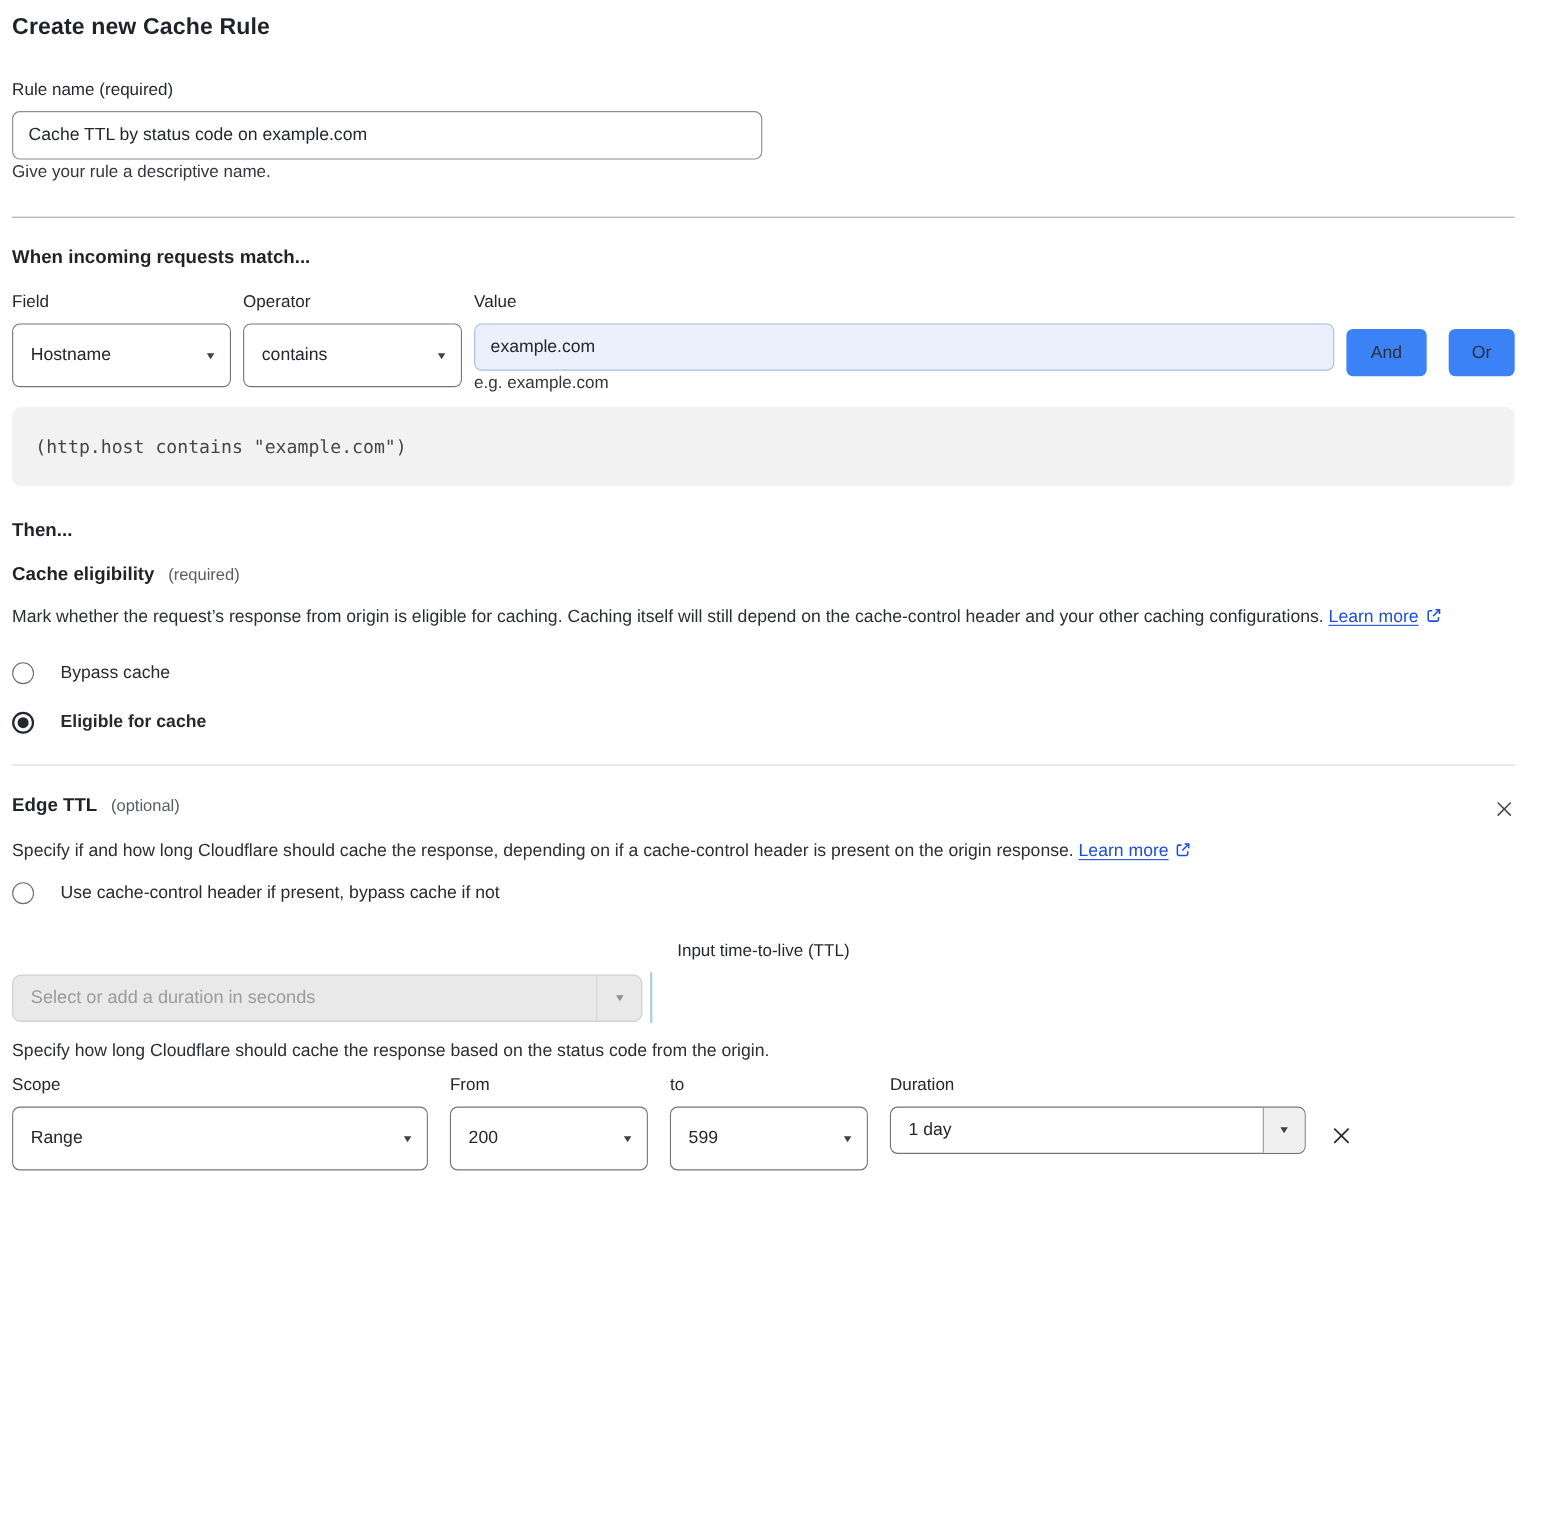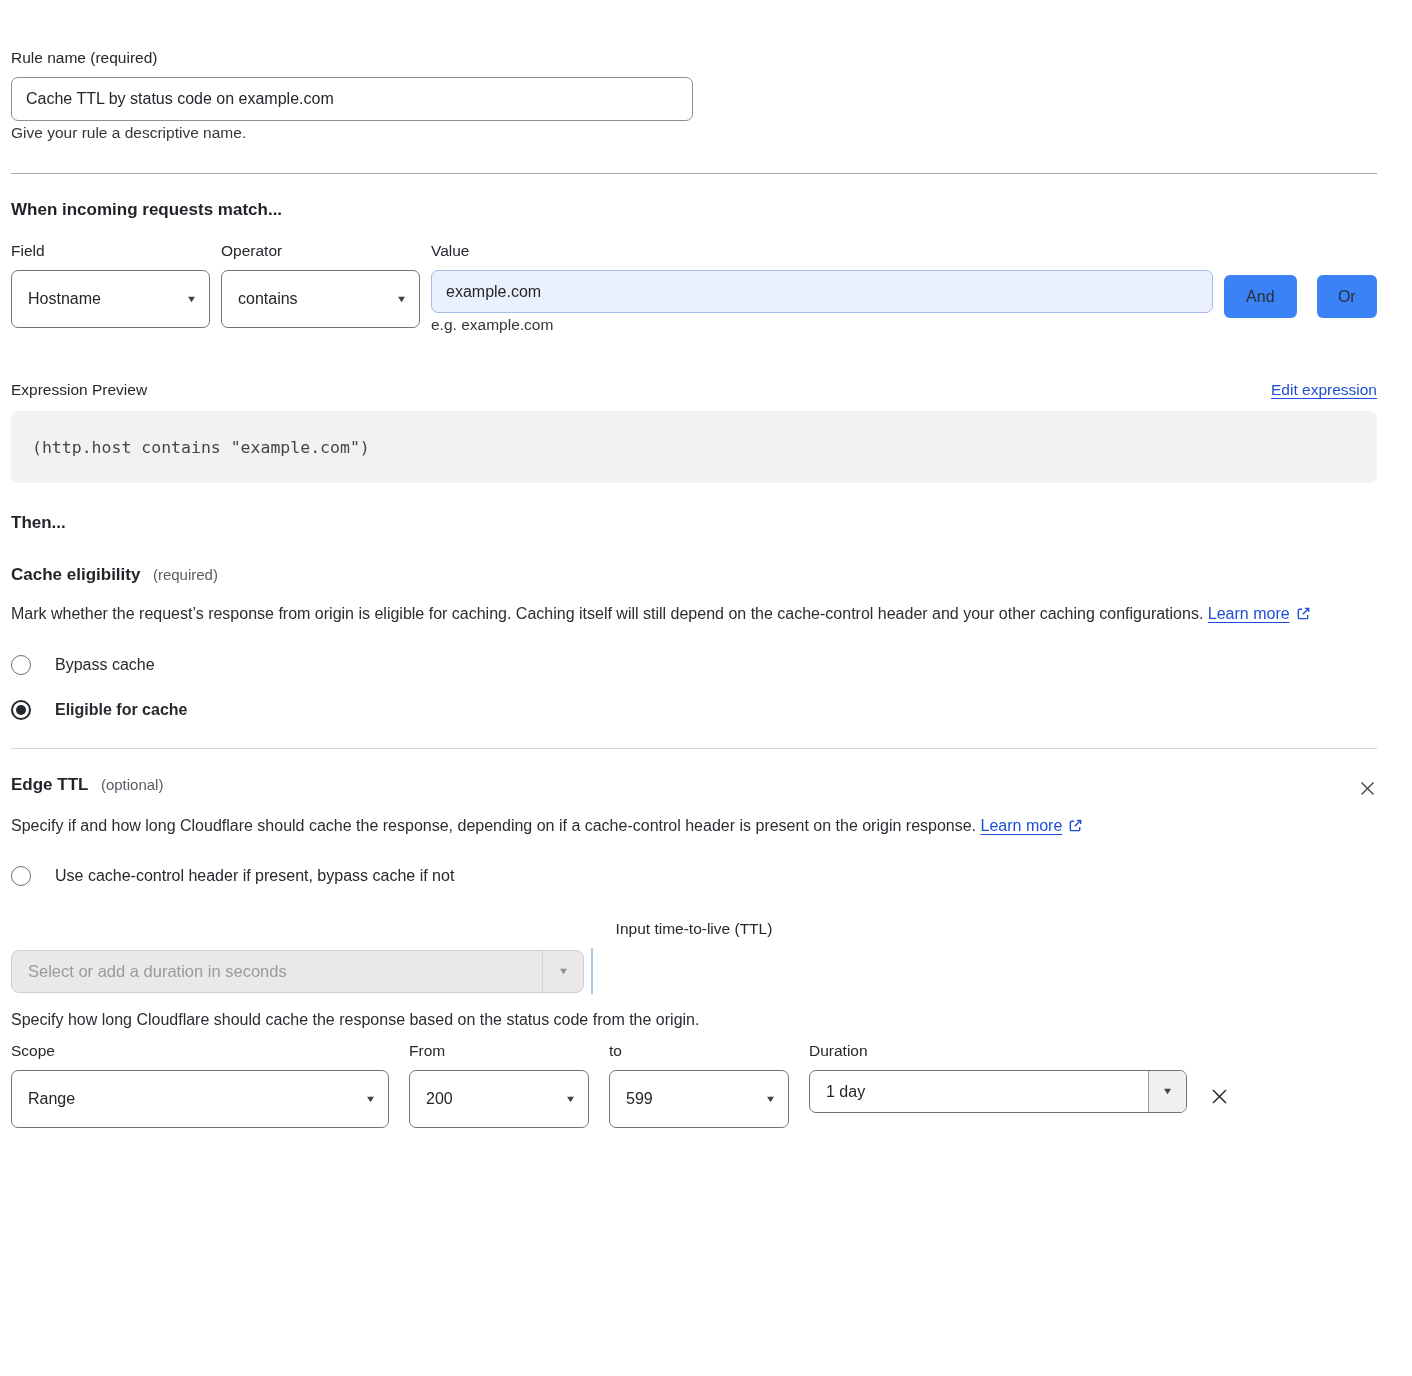--- a/index.html
+++ b/index.html
@@ -103,28 +103,29 @@
     width: 378px; height: 43px; border: 1px solid #6f7379; border-radius: 7px;
     display: flex; align-items: stretch; overflow: hidden; background: #fff; cursor: pointer;
   }
   .dur-select .val { flex: 1; display: flex; align-items: center; padding-left: 16px; font-size: 16px; color: #23272b; }
   .dur-select .arrow-zone { width: 38px; background: #f0f0f0; border-left: 1px solid #9a9a9a; display: flex; align-items: center; justify-content: center; }
   .row-x { margin-left: 22px; margin-top: 11px; cursor: pointer; }
 
   .mt26 { margin-top: 26px; }
   .mt30 { margin-top: 30px; }
   .mt34 { margin-top: 34px; text-align: center; }
-  .mt36 { margin-top: 32px; }
+  .mt36 { margin-top: 20px; }
   .mt40 { margin-top: 40px; }
 </style>
 </head>
 <body>
 
 <div class="page">
 
+  <h1>Create new Cache Rule</h1>
 
   <div class="field-label" style="margin-top:36px">Rule name (required)</div>
   <input class="text-input rule-name" value="Cache TTL by status code on example.com" style="">
   <div class="helper">Give your rule a descriptive name.</div>
 
   <hr class="divider" style="margin-top:31px">
 
   <h2 class="mt26">When incoming requests match...</h2>
 
   <div class="match-row">
@@ -148,24 +149,20 @@
       <div class="field-label">Value</div>
       <input class="text-input value-input" style="margin-top: 10px;" value="example.com">
       <div class="helper">e.g. example.com</div>
     </div>
     <div class="gap"></div>
     <button class="btn and">And</button>
     <div class="gap20"></div>
     <button class="btn or">Or</button>
   </div>
 
-  <div class="expr-head">
-    <div class="field-label">Expression Preview</div>
-    <a class="link">Edit expression</a>
-  </div>
   <div class="code-box">
     <span>(http.host contains "example.com")</span>
   </div>
 
   <h2 class="mt30">Then...</h2>
 
   <div class="mt36">
     <h3>Cache eligibility</h3>
     <span class="tag">(required)</span>
   </div>
@@ -201,21 +198,21 @@
   </div>
   <p class="desc" style="margin-top:10px;max-width:1100px">
     <span>Specify if and how long Cloudflare should cache the response, depending on if a cache-control header is present on the origin response.</span>
     <a class="link">Learn more</a><span class="ext-icon"><svg width="15" height="15" viewBox="0 0 16 16" fill="none" stroke="#1d4ed8" stroke-width="1.5">
           <path d="M6.5 3.5H3.8A1.3 1.3 0 0 0 2.5 4.8v7.4a1.3 1.3 0 0 0 1.3 1.3h7.4a1.3 1.3 0 0 0 1.3-1.3V9.5"></path>
           <path d="M9.5 2.5h4v4"></path>
           <path d="M13.3 2.7 7.2 8.8"></path>
         </svg></span>
   </p>
 
-  <div class="radio-row" style="margin-top:24px">
+  <div class="radio-row" style="margin-top:12px">
     <span class="radio"></span>
     <span class="radio-label">Use cache-control header if present, bypass cache if not</span>
   </div>
 
   <div class="field-label mt34">Input time-to-live (TTL)</div>
   <div class="ttl-wrap">
     <div class="ttl-select">
       <span class="ph">Select or add a duration in seconds</span>
       <span class="arrow-zone">
           <span class="arrow">▼</span>

